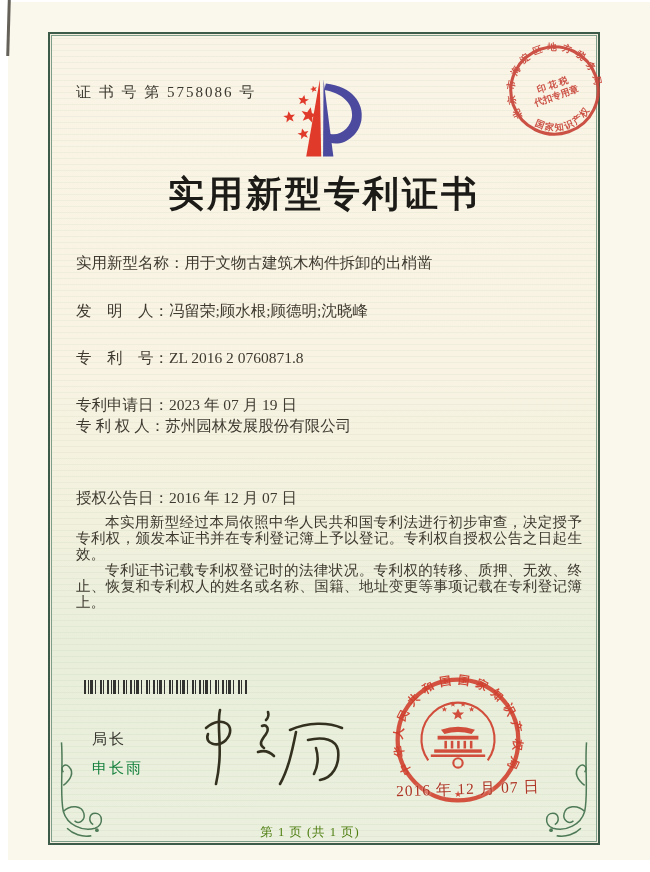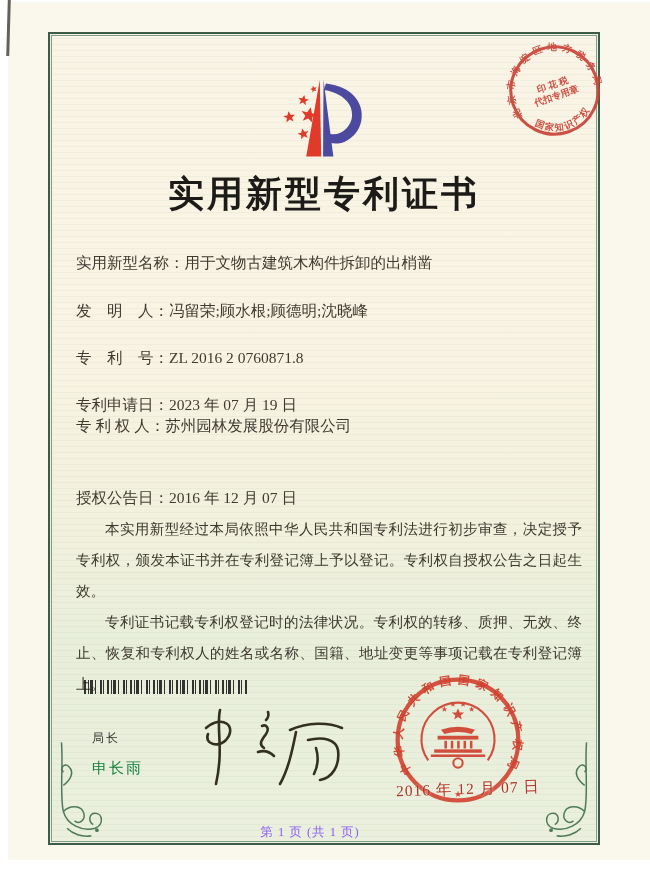--- a/index.html
+++ b/index.html
@@ -19,53 +19,54 @@
         color:#3a372f;white-space:nowrap;}
   .logo{position:absolute;left:277px;top:75px;width:94px;height:88px;}
   .tax-stamp{position:absolute;left:506px;top:42px;width:97px;height:97px;
         transform:rotate(-19deg);opacity:.93;}
   .title{position:absolute;left:48px;top:170px;width:552px;margin:0;text-align:center;
         font-size:36px;font-weight:700;letter-spacing:3px;color:#1c1b18;}
   .field{position:absolute;left:76px;width:505px;font-size:15.5px;color:#3f3a30;
         white-space:nowrap;}
   .f0{top:253px}.f1{top:301px}.f2{top:348px}.f3{top:395px}.f4{top:416px}.f5{top:488px}
   .paras{position:absolute;left:76px;top:514px;width:506px;}
-  .paras p{margin:0;text-indent:2em;font-size:14.5px;line-height:31px;
+  .paras p{margin:0;text-indent:2em;font-size:14.5px;line-height:16px;
         text-align:justify;color:#3d382e;}
   .barcode{position:absolute;left:84px;top:680px;width:165px;height:14px;opacity:.88;
         background:repeating-linear-gradient(90deg,
           #191919 0 2px, transparent 2px 4px,
           #191919 4px 5px, transparent 5px 6px,
           #191919 6px 9px, transparent 9px 11px,
           #191919 11px 12px, transparent 12px 16px,
           #191919 16px 18px, transparent 18px 19px,
           #191919 19px 20px, transparent 20px 23px);}
-  .signer-title{position:absolute;left:92px;top:730px;font-size:12px;color:#35332c;
+  .signer-title{position:absolute;left:92px;top:730px;font-size:15px;color:#35332c;
         font-family:Liberation Serif, serif;letter-spacing:2px;}
   .signer-name{position:absolute;left:92px;top:759px;font-size:15px;color:#15803d;
         font-family:"Liberation Sans","DejaVu Sans",sans-serif;letter-spacing:2px;}
   .signature{position:absolute;left:196px;top:704px;width:150px;height:85px;}
   .official-seal{position:absolute;left:390px;top:672px;width:136px;height:136px;}
   .seal-date{position:absolute;left:396px;top:779px;width:136px;font-size:15.5px;
         color:#ad3526;letter-spacing:1px;white-space:nowrap;transform:rotate(-2deg);
         text-shadow:0 0 3px rgba(255,250,240,.9);}
   .page-footer{position:absolute;left:40px;top:824px;width:540px;text-align:center;
-        font-size:12.5px;color:#8b5cf6;letter-spacing:1px;}
+        font-size:12.5px;color:#4d7c0f;letter-spacing:1px;}
   .flourish{position:absolute;top:738px;width:56px;height:104px;}
   .fl-left{left:54px;}
   .fl-right{left:538px;transform:scaleX(-1);}
 </style>
 </head>
 <body>
 
 <div class="scan">
   <div class="page"></div>
   <div class="edge-artifact"></div>
   <div class="frame"></div>
 
+  <div class="cert-number">证 书 号 第 5758086 号</div>
 
   <svg class="logo" viewBox="0 0 100 94">
     <path d="M52 9 C80 12 93 30 90 48 C87 66 69 77 56 72 C50 69 51 62 57 63 C69 65 79 55 80 44 C81 29 68 19 50 16 Z" fill="#4c4a9f"></path>
     <polygon points="45.5,5 47,87 31,87" fill="#e03a2b"></polygon>
     <polygon points="49.5,5 60,87 49,87" fill="#4c4a9f"></polygon>
     <g fill="#e03a2b">
       <path transform="translate(39,15) scale(0.62) rotate(-15)" d="M0,-6 L1.8,-1.9 6,-1.9 2.6,0.9 3.7,5 0,2.4 -3.7,5 -2.6,0.9 -6,-1.9 -1.8,-1.9 Z"></path>
       <path transform="translate(28,27) scale(0.95) rotate(10)" d="M0,-6 L1.8,-1.9 6,-1.9 2.6,0.9 3.7,5 0,2.4 -3.7,5 -2.6,0.9 -6,-1.9 -1.8,-1.9 Z"></path>
       <path transform="translate(13,45) scale(1.05) rotate(-8)" d="M0,-6 L1.8,-1.9 6,-1.9 2.6,0.9 3.7,5 0,2.4 -3.7,5 -2.6,0.9 -6,-1.9 -1.8,-1.9 Z"></path>
       <path transform="translate(34,43) scale(1.45) rotate(12)" d="M0,-6 L1.8,-1.9 6,-1.9 2.6,0.9 3.7,5 0,2.4 -3.7,5 -2.6,0.9 -6,-1.9 -1.8,-1.9 Z"></path>

